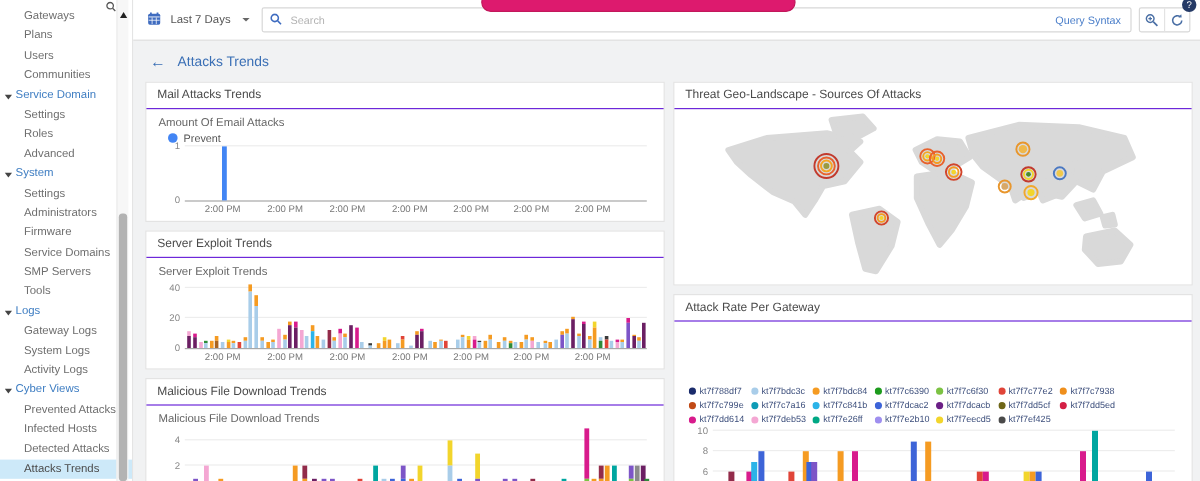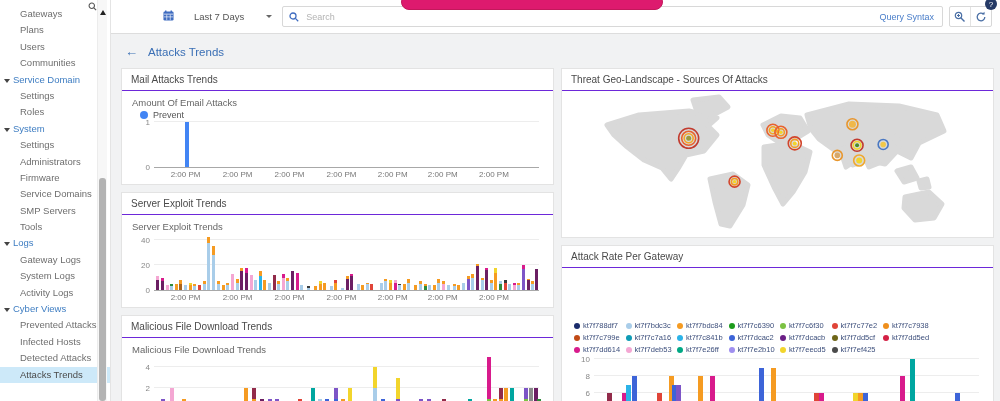--- a/index.html
+++ b/index.html
@@ -12,21 +12,21 @@
   .side-item.header{color:#3e7dc2;padding-left:13px;position:relative;}
   .side-item.header .caret{position:absolute;left:4px;top:7px;width:0;height:0;border-left:3.5px solid transparent;border-right:3.5px solid transparent;border-top:4px solid #444;}
   .side-item.selected{background:#cde9f9;color:#4a4a4a;}
   .side-scroll-track{position:absolute;top:0;right:3px;width:9px;height:401px;background:#f7f7f7;border-left:1px solid #ececec;}
   .side-scroll-thumb{position:absolute;top:178px;left:1px;width:7px;height:223px;background:#b3b3b3;border-radius:3px;}
   .side-scroll-up{position:absolute;top:10px;left:1.5px;width:0;height:0;border-left:3.5px solid transparent;border-right:3.5px solid transparent;border-bottom:5px solid #222;}
   .side-top-search{position:absolute;top:-3px;right:13px;}
   
   .main{flex:1;display:flex;flex-direction:column;min-width:0;}
   .topbar{height:33px;background:#fff;border-bottom:1px solid #ddd;display:flex;align-items:center;padding:0 8px 0 12px;position:relative;flex:none;}
-  .datebtn{display:flex;align-items:center;gap:20px;font-size:9.5px;color:#555;cursor:pointer;flex:none;margin-left:40px;}
+  .datebtn{display:flex;align-items:center;gap:8px;font-size:9.5px;color:#555;cursor:pointer;flex:none;}
   .datebtn .dcaret{width:0;height:0;border-left:3px solid transparent;border-right:3px solid transparent;border-top:3.5px solid #666;margin-left:2px;}
   .searchwrap{flex:1;display:flex;align-items:center;height:19px;background:#fff;border:1px solid #d8d8d8;border-radius:2px;margin:0 6px 0 10px;padding:0 6px;}
   .searchwrap input{border:none;outline:none;flex:1;font-size:9px;color:#444;font-family:"Liberation Sans",sans-serif;background:transparent;margin-left:5px;}
   .searchwrap input::placeholder{color:#b3b3b3;}
   .query-syntax{font-size:9px;color:#4a7ec9;cursor:pointer;flex:none;padding-right:2px;}
   .icon-group{display:flex;border:1px solid #d8d8d8;border-radius:2px;height:19px;flex:none;}
   .icon-btn{width:20px;display:flex;align-items:center;justify-content:center;cursor:pointer;}
   .icon-btn + .icon-btn{border-left:1px solid #e3e3e3;}
   .toast-pill{position:absolute;left:290px;top:-6px;width:260px;height:14px;background:#dd1a6e;border:1px solid #c2185b;border-radius:8px;}
   .help-bubble{position:absolute;right:3px;top:-2px;width:12px;height:12px;border-radius:50%;background:#253a66;color:#fff;font-size:8px;text-align:center;line-height:13px;}
@@ -69,20 +69,21 @@
         </svg>
     </div>
     <div class="side-items" id="side-items">
         <div class="side-item">Gateways</div>
         <div class="side-item">Plans</div>
         <div class="side-item">Users</div>
         <div class="side-item">Communities</div>
         <div class="side-item header"><span class="caret"></span>Service Domain</div>
         <div class="side-item">Settings</div>
         <div class="side-item">Roles</div>
+        <div class="side-item">Advanced</div>
         <div class="side-item header"><span class="caret"></span>System</div>
         <div class="side-item">Settings</div>
         <div class="side-item">Administrators</div>
         <div class="side-item">Firmware</div>
         <div class="side-item">Service Domains</div>
         <div class="side-item">SMP Servers</div>
         <div class="side-item">Tools</div>
         <div class="side-item header"><span class="caret"></span>Logs</div>
         <div class="side-item">Gateway Logs</div>
         <div class="side-item">System Logs</div>

